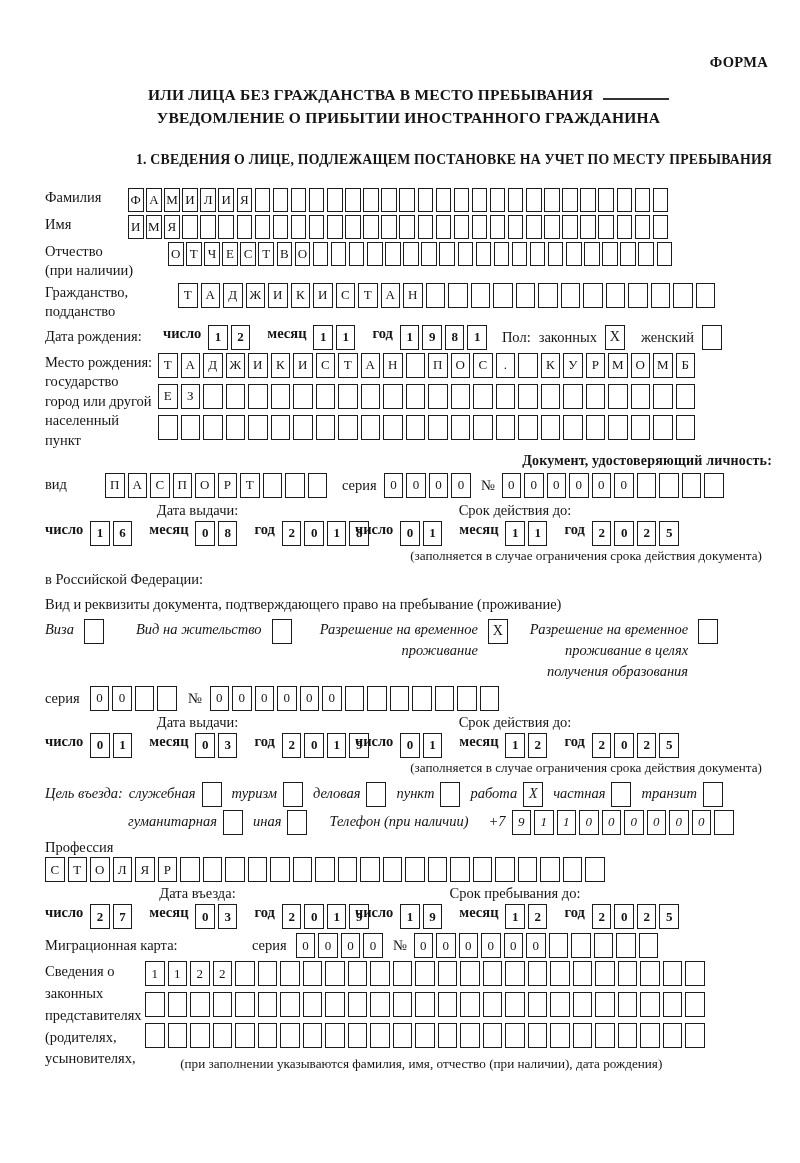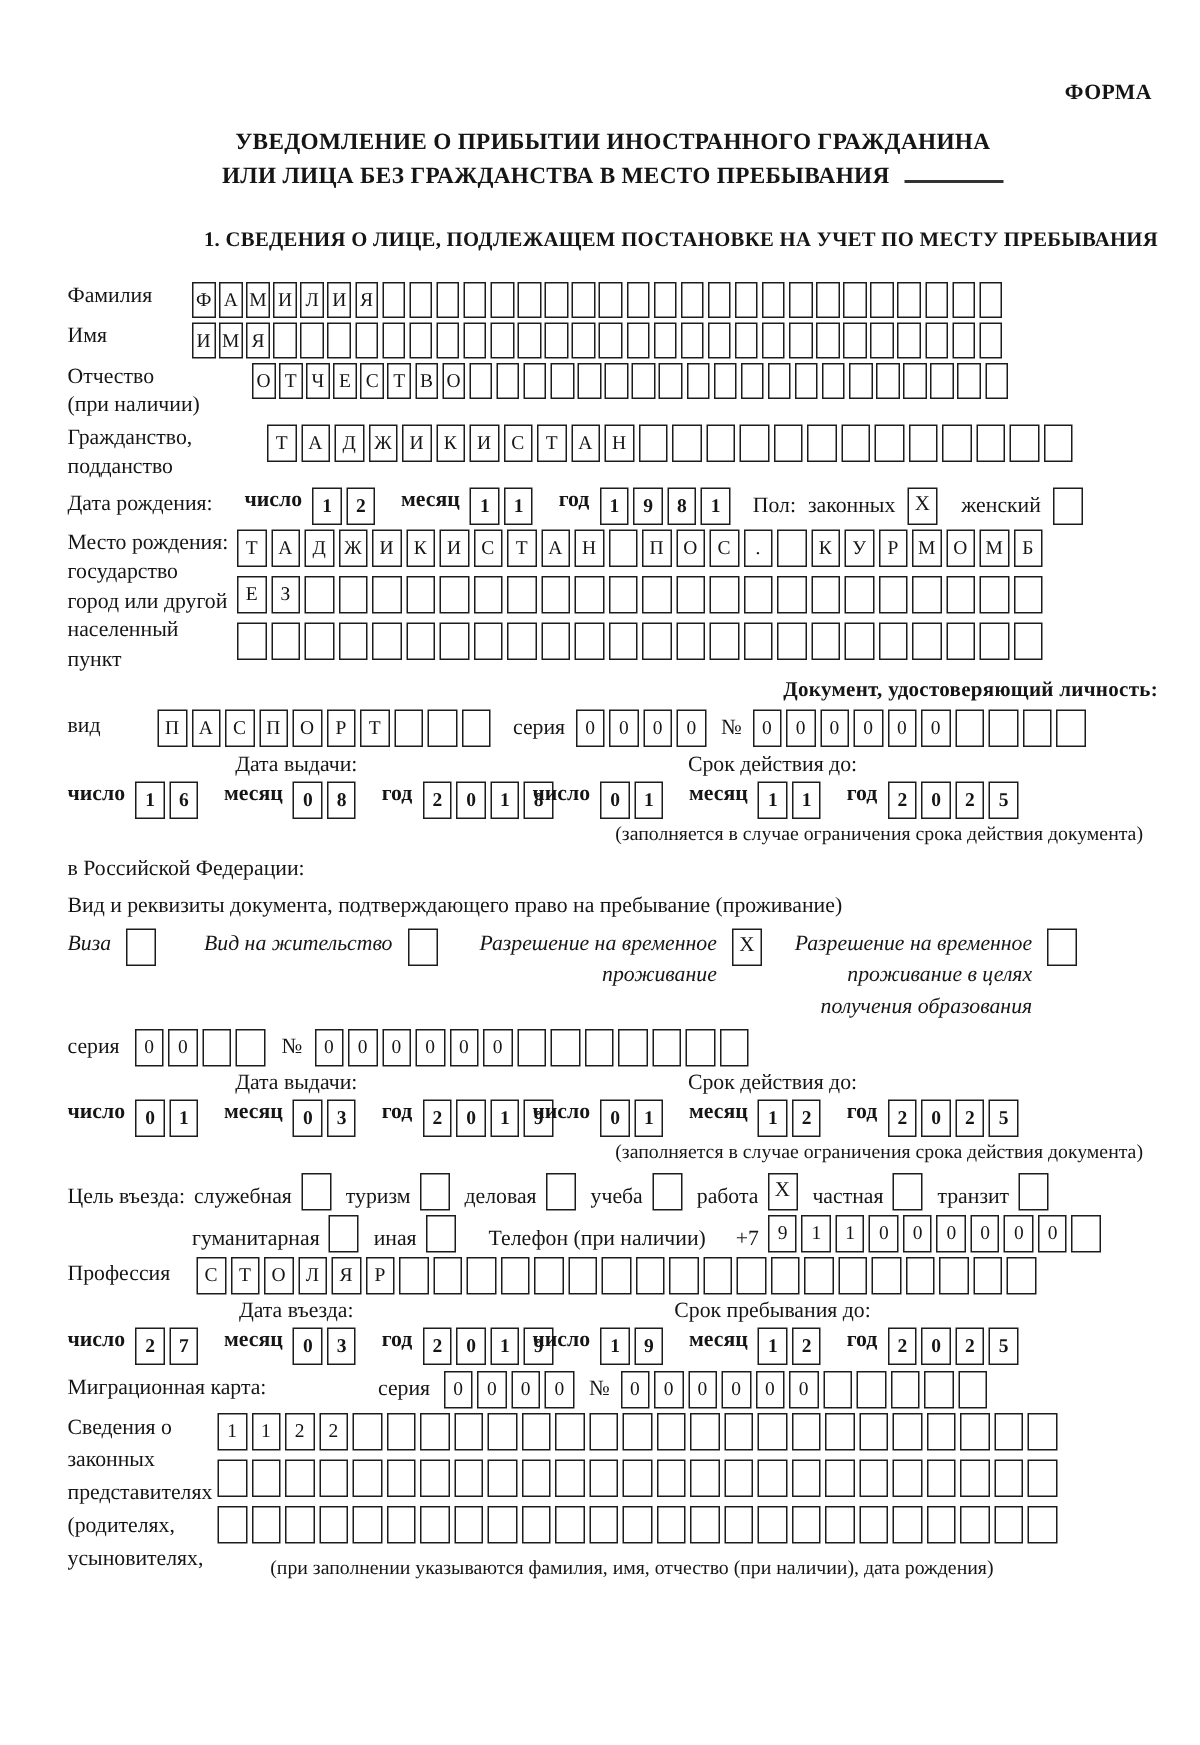--- a/index.html
+++ b/index.html
@@ -37,38 +37,38 @@
   .stack > .cells:last-child { margin-bottom:0; }
 
   
   .dgroup { display:flex; align-items:flex-start;font-weight:bold; }
   .dgroup .dlbl { font-size:14.5px; margin:0 7px 0 14px; }
   .dgroup .dlbl:first-child { margin-left:0; }
   .dhead { font-size:14.5px; text-align:center; }
   .note { font-size:13.2px; text-align:right; padding-right:10px; }
 
   .inline-lbl { font-size:14.5px; margin:3px 8px 0 8px; }
-  .optrow { display:flex; align-items:flex-end; flex-wrap:nowrap; }
+  .optrow { display:flex; align-items:flex-start; flex-wrap:nowrap;font-style:italic; }
   .optrow .olbl { font-size:14.5px; margin:3px 6px 0 10px; white-space:nowrap; }
   .optrow .olbl:first-child { margin-left:0; }
   .opt2 { display:flex; align-items:flex-start; }
   .opt2 .lines { text-align:right; font-size:14.5px; line-height:1.45; margin:0 10px;font-style:italic; }
   .mt2{margin-top:2px}.mt3{margin-top:3px}.mt4{margin-top:4px}.mt6{margin-top:6px}.mt20{margin-top:20px}
 </style>
 </head>
 <body>
 
 <div class="page">
 
 
   <div class="forma">ФОРМА</div>
 
   <div class="title">
+    <div><span>ИЛИ ЛИЦА БЕЗ ГРАЖДАНСТВА В МЕСТО ПРЕБЫВАНИЯ</span><span class="uline"></span></div>
     <div>УВЕДОМЛЕНИЕ О ПРИБЫТИИ ИНОСТРАННОГО ГРАЖДАНИНА</div>
-    <div><span>ИЛИ ЛИЦА БЕЗ ГРАЖДАНСТВА В МЕСТО ПРЕБЫВАНИЯ</span><span class="uline"></span></div>
   </div>
 
   <div class="sec-head">1. СВЕДЕНИЯ О ЛИЦЕ, ПОДЛЕЖАЩЕМ ПОСТАНОВКЕ НА УЧЕТ ПО МЕСТУ ПРЕБЫВАНИЯ</div>
 
   <div class="row mt20">
     <div class="lbl w83">Фамилия</div>
     <div class="cells s">
         <div class="cell">Ф</div>
         <div class="cell">А</div>
         <div class="cell">М</div>
@@ -512,21 +512,21 @@
 
   <div class="optrow mt6">
     <span class="olbl">Цель въезда:</span>
     <div class="optrow">
         <span class="olbl">служебная</span>
         <div class="cb"></div>
         <span class="olbl">туризм</span>
         <div class="cb"></div>
         <span class="olbl">деловая</span>
         <div class="cb"></div>
-        <span class="olbl">учеба</span>
+        <span class="olbl">пункт</span>
         <div class="cb"></div>
         <span class="olbl">работа</span>
         <div class="cb">X</div>
         <span class="olbl">частная</span>
         <div class="cb"></div>
         <span class="olbl">транзит</span>
         <div class="cb"></div>
       </div>
   </div>
 
@@ -546,21 +546,21 @@
         <div class="cell">0</div>
         <div class="cell">0</div>
         <div class="cell">0</div>
         <div class="cell">0</div>
         <div class="cell">0</div>
         <div class="cell">0</div>
         <div class="cell"></div>
       </div>
   </div>
 
-  <div class="row mt3" style="align-items:center;">
+  <div class="row mt3" style="align-items:flex-start;flex-direction:column;">
     <div class="lbl w83" style="width:86px">Профессия</div>
     <div class="cells m">
         <div class="cell">С</div>
         <div class="cell">Т</div>
         <div class="cell">О</div>
         <div class="cell">Л</div>
         <div class="cell">Я</div>
         <div class="cell">Р</div>
         <div class="cell"></div>
         <div class="cell"></div>

